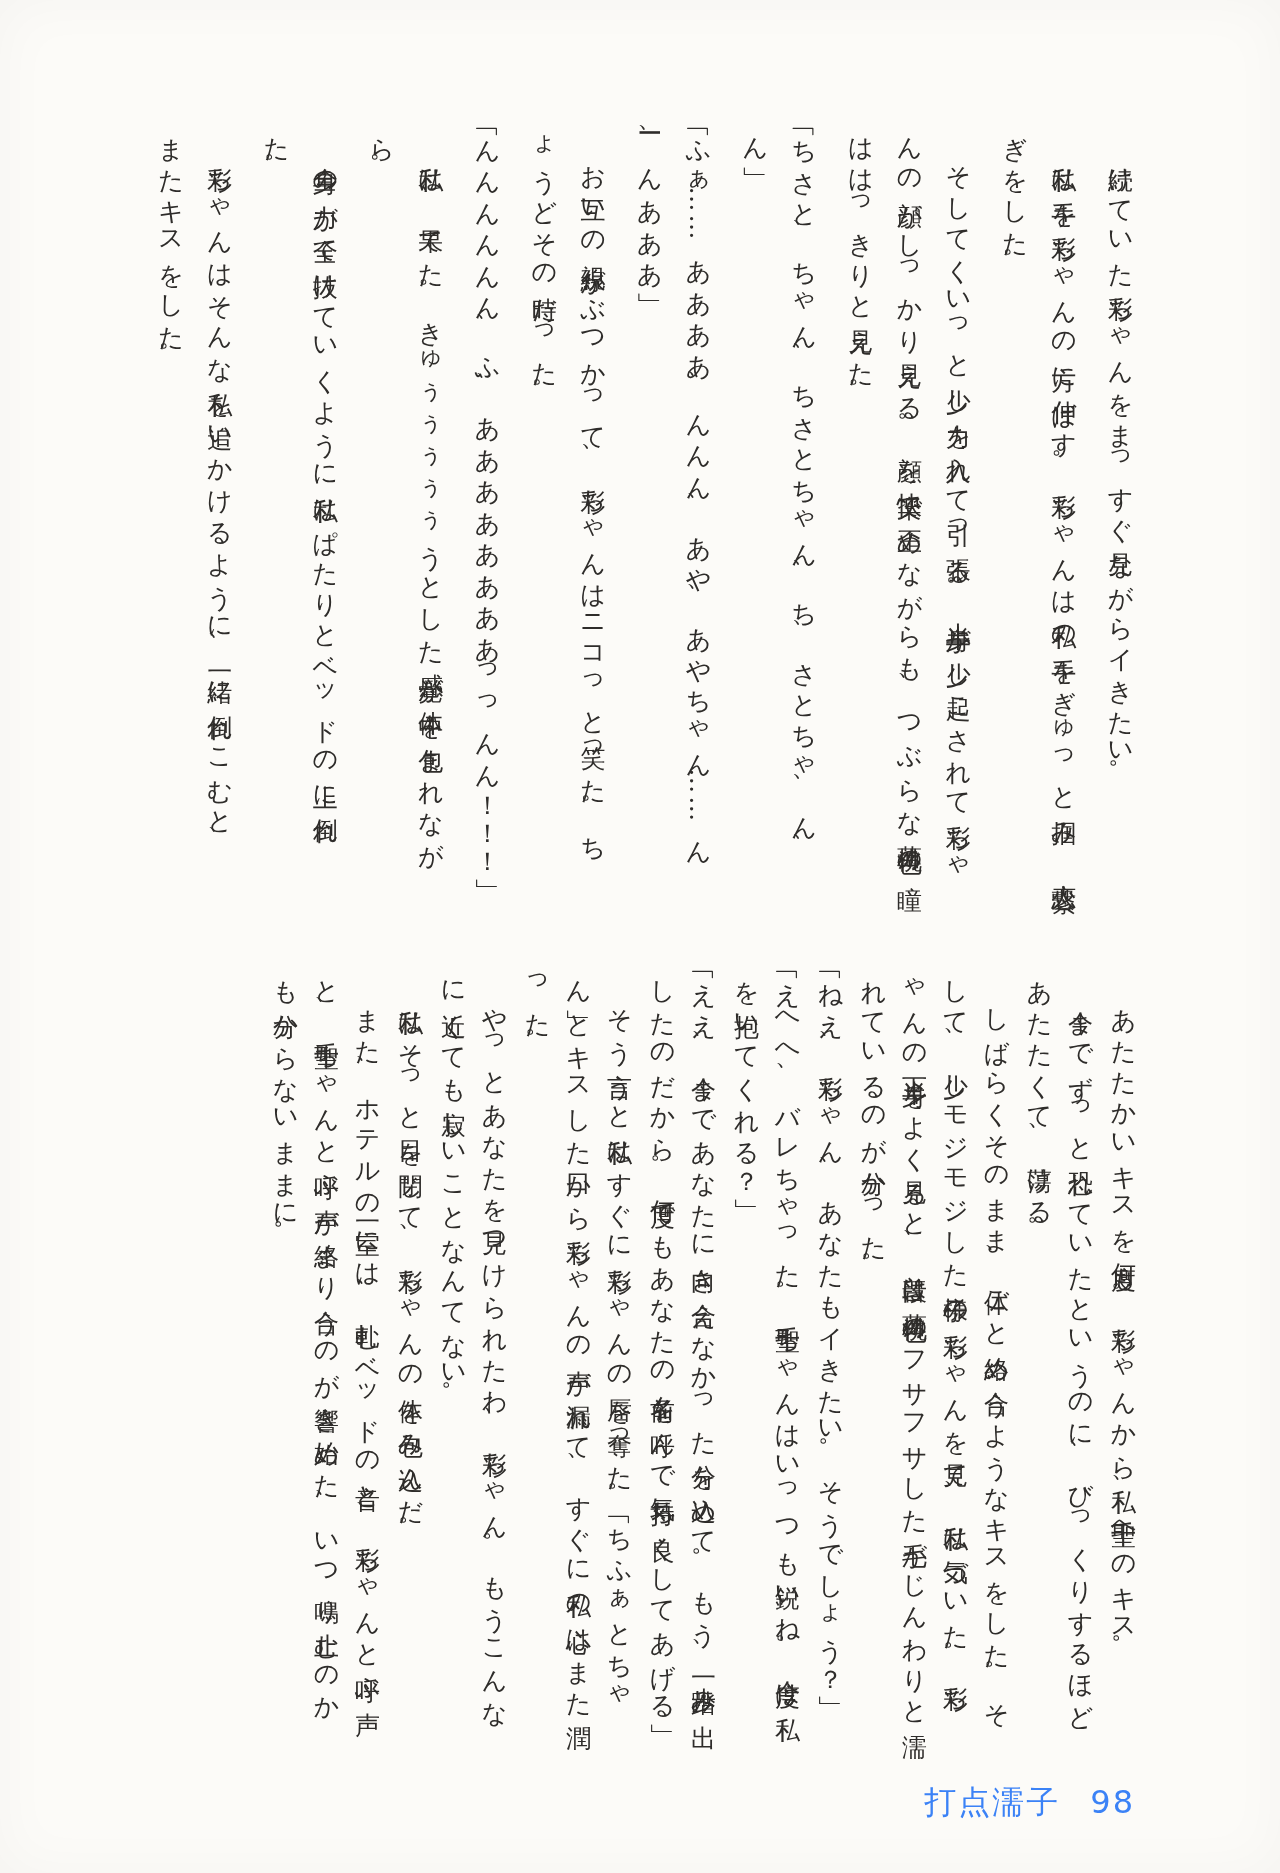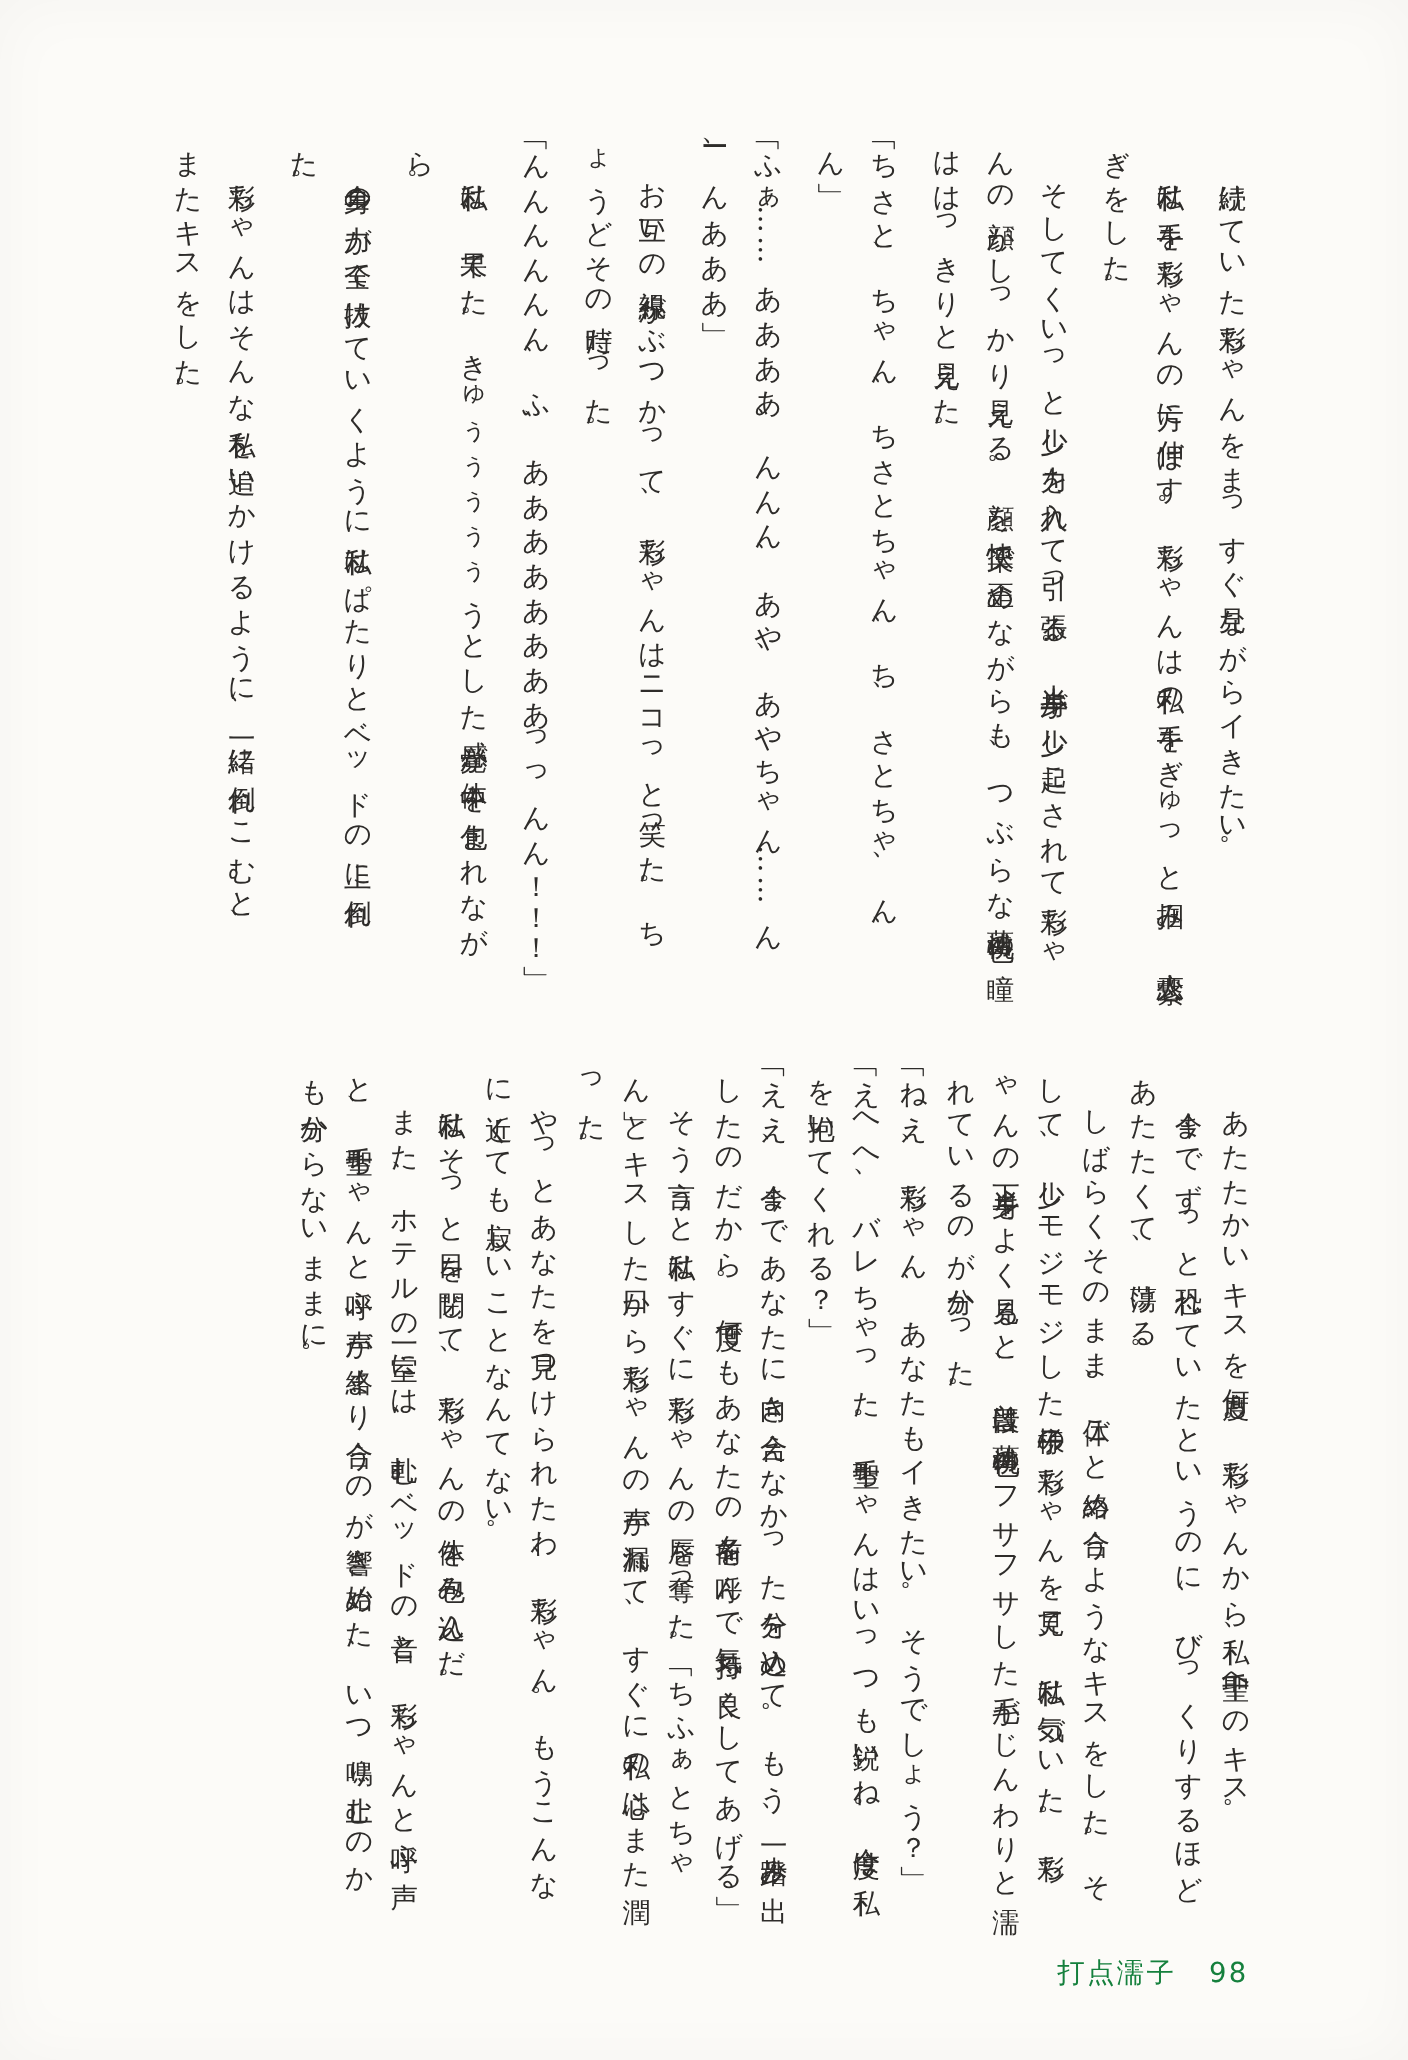--- a/index.html
+++ b/index.html
@@ -42,25 +42,25 @@
   .text-block--bottom {
     top: 963px;
     line-height: 1.64;
   }
   .text-block--bottom p {
     margin-block: 0 2px;
   }
   .footer {
     position: absolute;
     right: 145px;
-    bottom: 63px;
+    bottom: 48px;
     font-family: "DejaVu Sans", sans-serif;
-    font-size: 25px;
+    font-size: 32px;
     letter-spacing: 2px;
-    color: #15803d;
+    color: #3b82f6;
     white-space: nowrap;
   }
   .footer .page-number {
     margin-left: 30px;
   }
 </style>
 </head>
 <body>
 
 <div class="page">

